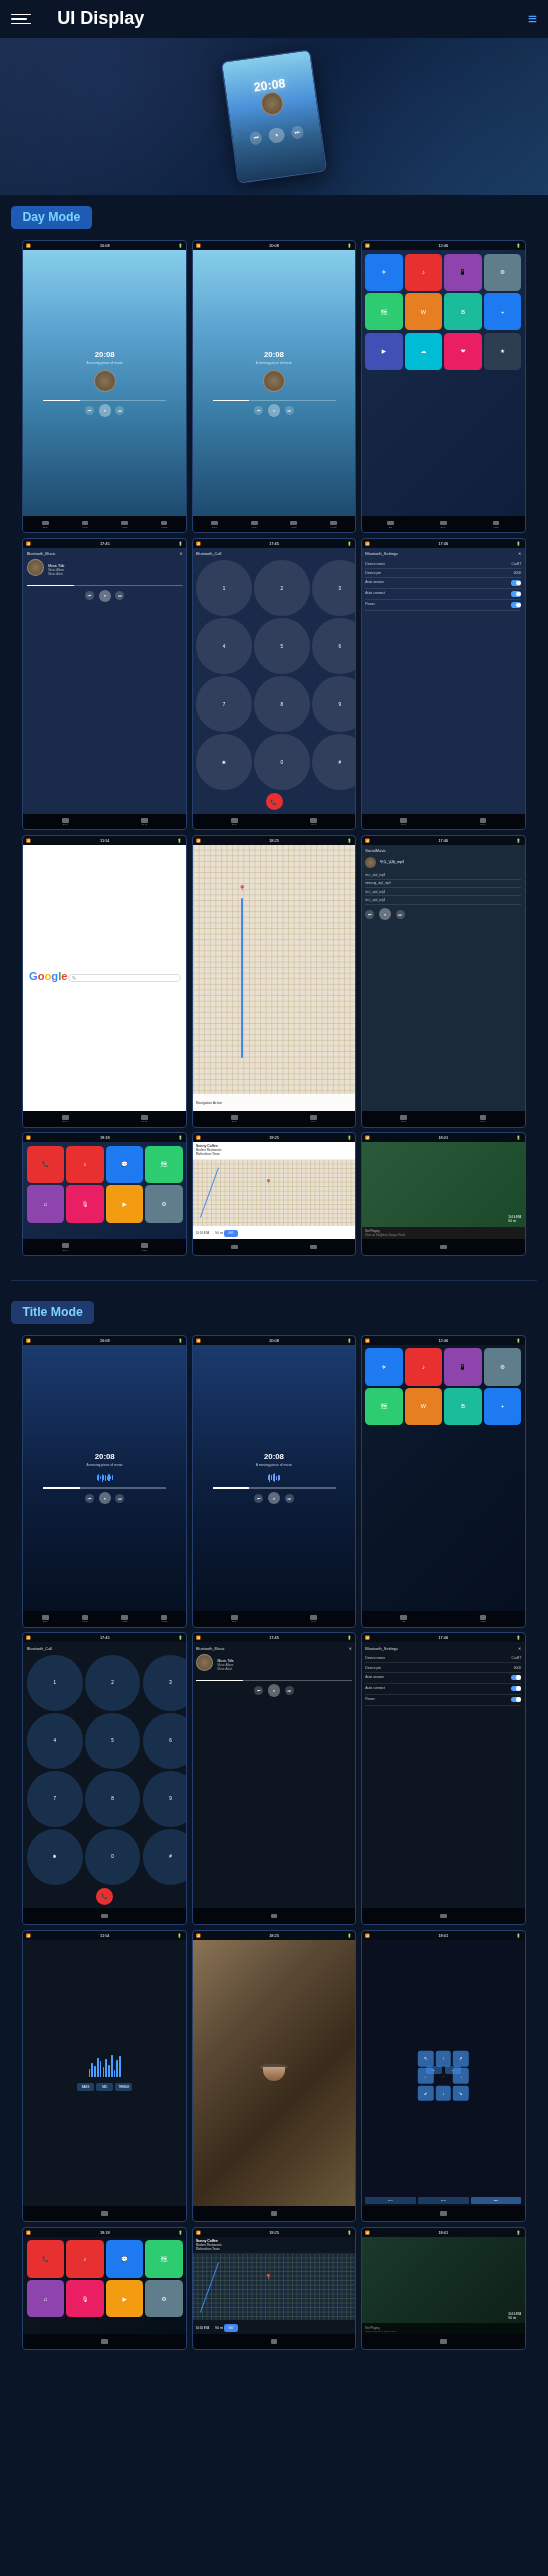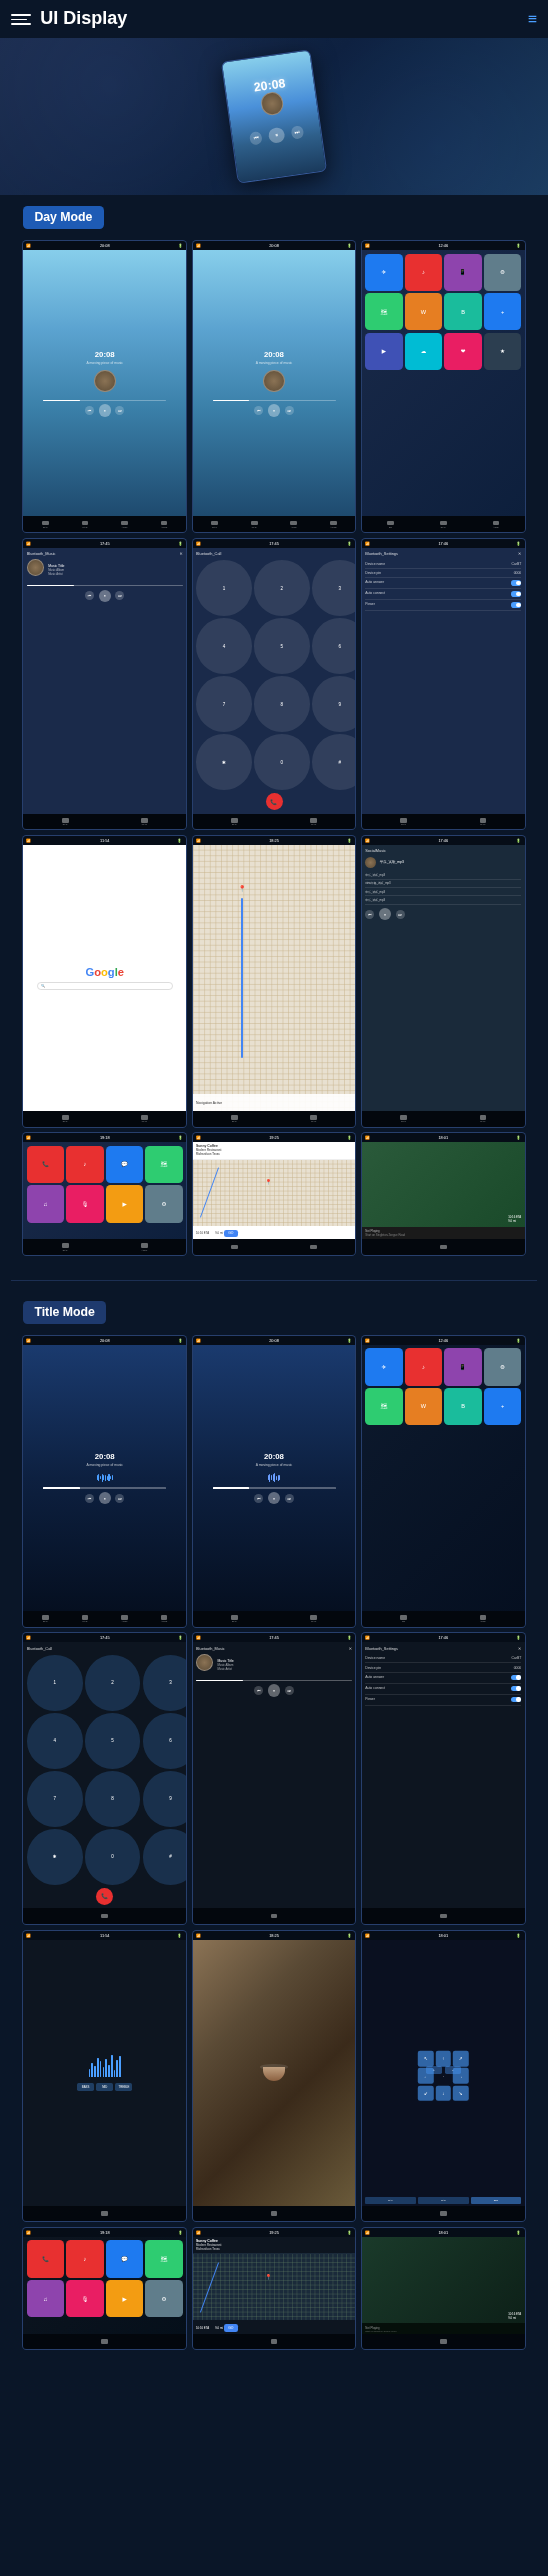--- a/index.html
+++ b/index.html
@@ -14,22 +14,22 @@
     
     .header {
       background: #0a1628;
       padding: 8.4px 11.2px;
       display: flex;
       justify-content: space-between;
       align-items: center;
     }
     .header-left {
       display: flex;
-      align-items: flex-end;
-      gap: 9px;
+      align-items: center;
+      gap: 26px;
     }
     .menu-icon {
       width: 20px;
       height: 20px;
       display: flex;
       flex-direction: column;
       justify-content: center;
       gap: 2.8px;
       cursor: pointer;
     }
@@ -127,23 +127,22 @@
     
     .mode-section {
       padding: 11.2px;
     }
     .mode-label {
       display: inline-block;
       padding: 4.5px 11.2px;
       border-radius: 4.5px;
       font-size: 12.3px;
       font-weight: bold;
-      color: #ffffff;
+      color: #7dd3fc;
       margin-bottom: 11.2px;
-      margin-left: 12px;
     }
     .mode-label.day { background: #1e5bb5; }
     .mode-label.night { background: #1e3a6e; }
 
     
     .screen-mockup {
       border-radius: 4.5px;
       overflow: hidden;
       border: 0.6px solid rgba(100,150,255,0.3);
       position: relative;
@@ -361,21 +360,21 @@
       margin: 3.4px auto 0;
       font-size: 5.6px;
       color: white;
     }
 
     
     .google-screen {
       background: white;
       flex: 1;
       display: flex;
-      flex-direction: column;
+      flex-direction: row;
       align-items: center;
       justify-content: center;
       padding: 5.6px;
     }
     .google-logo {
       font-size: 11.2px;
       font-weight: bold;
       margin-bottom: 4.5px;
     }
     .google-logo span:nth-child(1) { color: #4285F4; }

